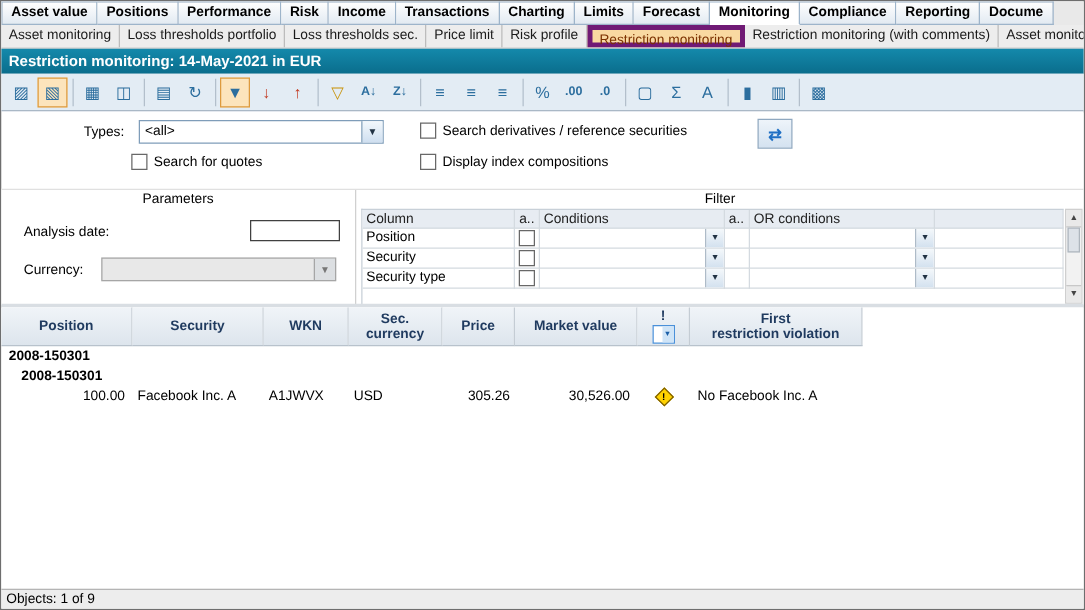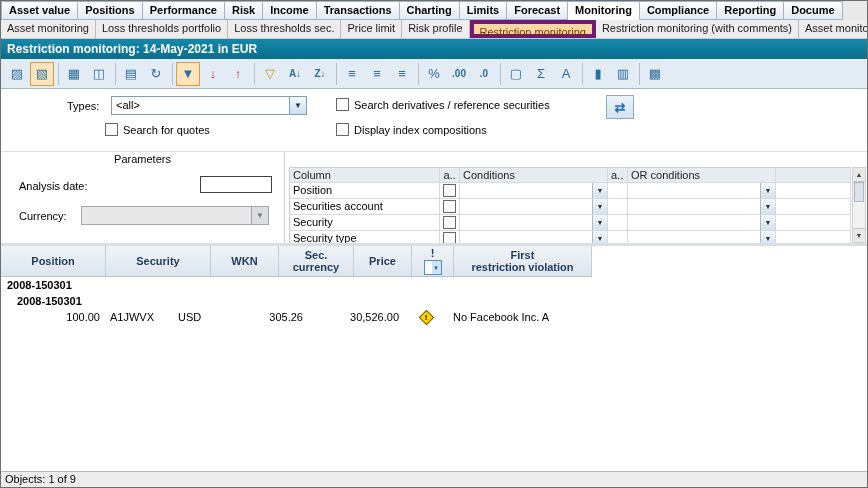--- a/index.html
+++ b/index.html
@@ -54,21 +54,21 @@
   .sec-title{position:absolute;top:1px;left:0;right:0;text-align:center;font-size:11px;}
   .dateinput{position:absolute;left:199px;top:24px;width:66px;height:15px;border:1px solid #404040;font-size:11px;
              font-family:"Liberation Sans",sans-serif;padding:0 2px;}
   .fgrid{position:absolute;left:4px;top:15px;right:16px;bottom:0;border-top:1px solid #c8d0d8;border-left:1px solid #c8d0d8;
          overflow:hidden;font-size:11px;}
   .frow{display:flex;height:16px;}
   .frow.head{height:15px;}
   .fcell{box-sizing:border-box;border-right:1px solid #d4dae0;border-bottom:1px solid #d4dae0;padding:1px 3px;
          overflow:hidden;white-space:nowrap;position:relative;}
   .frow.head .fcell{background:#e7ecf2;color:#222;}
-  .c0{width:150px;flex:0 0 auto;} .c1{width:20px;flex:0 0 auto;display:flex;align-items:center;justify-content:center;}
+  .c0{width:122px;flex:0 0 auto;} .c1{width:20px;flex:0 0 auto;display:flex;align-items:center;justify-content:center;}
   .c2{width:148px;flex:0 0 auto;} .c3{width:20px;flex:0 0 auto;} .c4{width:148px;flex:0 0 auto;} .c5{flex:1 1 auto;}
   .combobtn{position:absolute;right:0;top:0;bottom:0;width:14px;background:linear-gradient(#f4f8fb,#d3e1ef);
             border-left:1px solid #aebbc8;display:flex;align-items:center;justify-content:center;font-size:7px;color:#234;}
   .vscroll{position:absolute;right:1px;top:15px;bottom:1px;width:14px;background:#f2f2f2;border:1px solid #cfcfcf;box-sizing:border-box;}
   .vsbtn{position:absolute;left:0;right:0;height:13px;background:#e9e9e9;font-size:7px;text-align:center;line-height:13px;color:#444;}
   .vsbtn.up{top:0;border-bottom:1px solid #c8c8c8;}
   .vsbtn.down{bottom:0;border-top:1px solid #c8c8c8;}
   .vsthumb{position:absolute;top:14px;left:1px;right:1px;height:18px;background:#dde2e8;border:1px solid #aeb6be;}
 
   .splitband{position:absolute;top:242px;left:0;right:0;height:3px;background:#d9dee3;}
@@ -198,20 +198,21 @@
       <span class="lbl" style="left:18px;top:28px;">Analysis date:</span>
       <input class="dateinput" type="text" value="" style="">
       <span class="lbl" style="left:18px;top:58px;">Currency:</span>
       <div class="combo disabled" style="left:80px;top:54px;width:188px;height:19px;">
         <span class="val"></span>
         <span class="arrowbox">▼</span>
       </div>
     </div>
 
     <div class="filterpanel">
+      <div class="sec-title">Filter</div>
       <div class="fgrid">
         <div class="frow head">
           <div class="fcell c0">Column</div>
           <div class="fcell c1">a..</div>
           <div class="fcell c2">Conditions</div>
           <div class="fcell c3">a..</div>
           <div class="fcell c4">OR conditions</div>
           <div class="fcell c5"></div>
         </div>
         <div class="frow">
@@ -222,34 +223,20 @@
           <div class="fcell c2">
               <span class="combobtn">▼</span>
             </div>
           <div class="fcell c3"></div>
           <div class="fcell c4">
               <span class="combobtn">▼</span>
             </div>
           <div class="fcell c5"></div>
         </div>
         <div class="frow">
-          <div class="fcell c0">Securities account</div>
-          <div class="fcell c1">
-              <span class="checkbox"></span>
-            </div>
-          <div class="fcell c2">
-              <span class="combobtn">▼</span>
-            </div>
-          <div class="fcell c3"></div>
-          <div class="fcell c4">
-              <span class="combobtn">▼</span>
-            </div>
-          <div class="fcell c5"></div>
-        </div>
-        <div class="frow">
           <div class="fcell c0">Security</div>
           <div class="fcell c1">
               <span class="checkbox"></span>
             </div>
           <div class="fcell c2">
               <span class="combobtn">▼</span>
             </div>
           <div class="fcell c3"></div>
           <div class="fcell c4">
               <span class="combobtn">▼</span>
@@ -282,31 +269,33 @@
   <div class="splitband"></div>
 
   <div class="results">
     <div class="rhead">
       <div class="rhcell r0">Position</div>
       <div class="rhcell r1">Security</div>
       <div class="rhcell r2">WKN</div>
       <div class="rhcell r3">Sec.
 currency</div>
       <div class="rhcell r4">Price</div>
+      <div class="rhcell r5">Market value</div>
       <div class="rhcell r6">
         <span>!</span>
         <span class="hdrop"><span class="ab">▼</span></span>
       </div>
       <div class="rhcell r7">First
 restriction violation</div>
     </div>
     <div class="grow g1">2008-150301</div>
     <div class="grow g2">2008-150301</div>
     <div class="drow">
       <div class="dcell num r0" style="padding-right:6px;">100.00</div>
+      <div class="dcell r1">Facebook Inc. A</div>
       <div class="dcell r2">A1JWVX</div>
       <div class="dcell r3">USD</div>
       <div class="dcell num r4">305.26</div>
       <div class="dcell num r5" style="padding-right:6px;">30,526.00</div>
       <div class="dcell iconcell r6">
         <span class="warn">
             <span>!</span>
           </span>
       </div>
       <div class="dcell r7" style="padding-left:6px;">No Facebook Inc. A</div>

